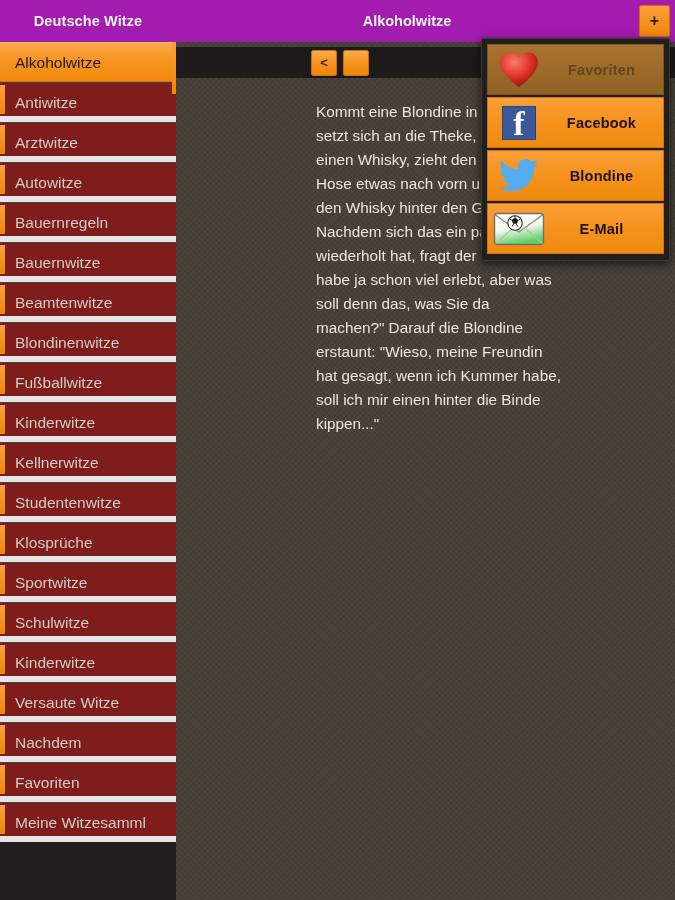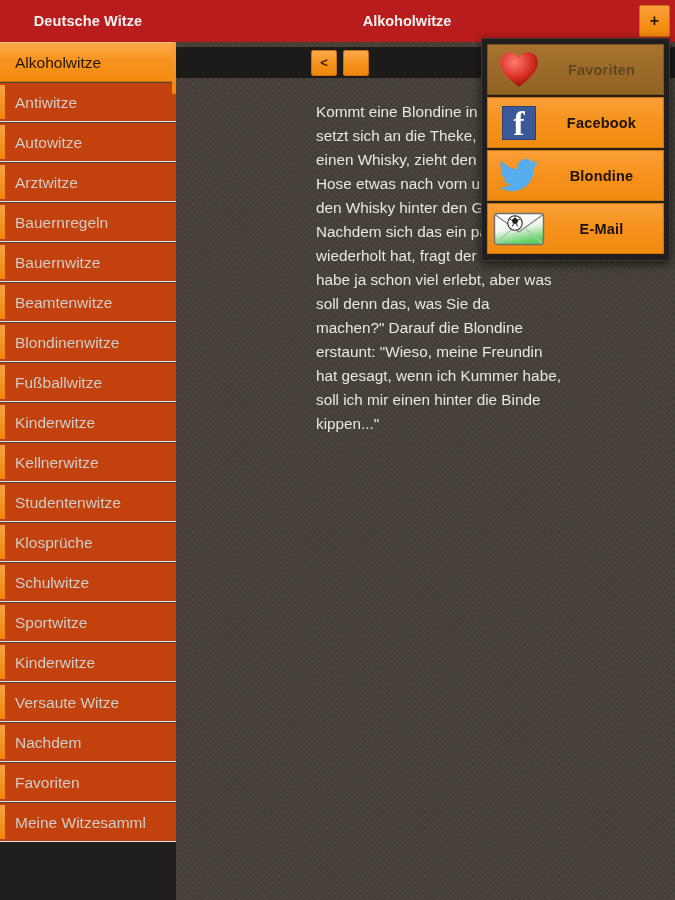--- a/index.html
+++ b/index.html
@@ -18,21 +18,21 @@
     height: 900px;
     background: #1b1a18;
     overflow: hidden;
   }
 
   
   #topbar {
     position: absolute;
     top: 0; left: 0;
     width: 675px; height: 42px;
-    background: #b91c1c;
+    background: #a21caf;
     z-index: 40;
   }
 
   #topbar-title-left {
     position: absolute;
     left: 0; top: 0;
     width: 176px; height: 42px;
     line-height: 42px;
     text-align: center;
     color: #f2f1ef;
@@ -77,22 +77,22 @@
     z-index: 20;
   }
 
   .side-item {
     position: relative;
     height: 40px;
     line-height: 40px;
     padding-left: 15px;
     color: #cfcdc9;
     font-size: 15.5px;
-    background: #c2410c;
-    border-bottom: 1px solid #e5e5e5;
+    background: #7f1d1d;
+    border-bottom: 6px solid #e5e5e5;
     border-top: 1px solid #474440;
     white-space: nowrap;
     overflow: hidden;
     cursor: pointer;
   }
 
   
   .side-item::before {
     content: "";
     position: absolute;
@@ -241,33 +241,33 @@
   <div id="topbar">
     <div id="topbar-title-left">Deutsche Witze</div>
     <div id="topbar-title-main">Alkoholwitze</div>
     <div id="add-button">+</div>
   </div>
 
   <div id="sidebar">
     <div id="side-list">
         <div class="side-item selected">Alkoholwitze</div>
         <div class="side-item">Antiwitze</div>
+        <div class="side-item">Arztwitze</div>
         <div class="side-item">Autowitze</div>
-        <div class="side-item">Arztwitze</div>
         <div class="side-item">Bauernregeln</div>
         <div class="side-item">Bauernwitze</div>
         <div class="side-item">Beamtenwitze</div>
         <div class="side-item">Blondinenwitze</div>
         <div class="side-item">Fußballwitze</div>
         <div class="side-item">Kinderwitze</div>
         <div class="side-item">Kellnerwitze</div>
         <div class="side-item">Studentenwitze</div>
         <div class="side-item">Klosprüche</div>
+        <div class="side-item">Sportwitze</div>
         <div class="side-item">Schulwitze</div>
-        <div class="side-item">Sportwitze</div>
         <div class="side-item">Kinderwitze</div>
         <div class="side-item">Versaute Witze</div>
         <div class="side-item">Nachdem</div>
         <div class="side-item">Favoriten</div>
         <div class="side-item">Meine Witzesamml</div>
       </div>
     <div id="side-scroll"></div>
   </div>
 
   <div id="content">

